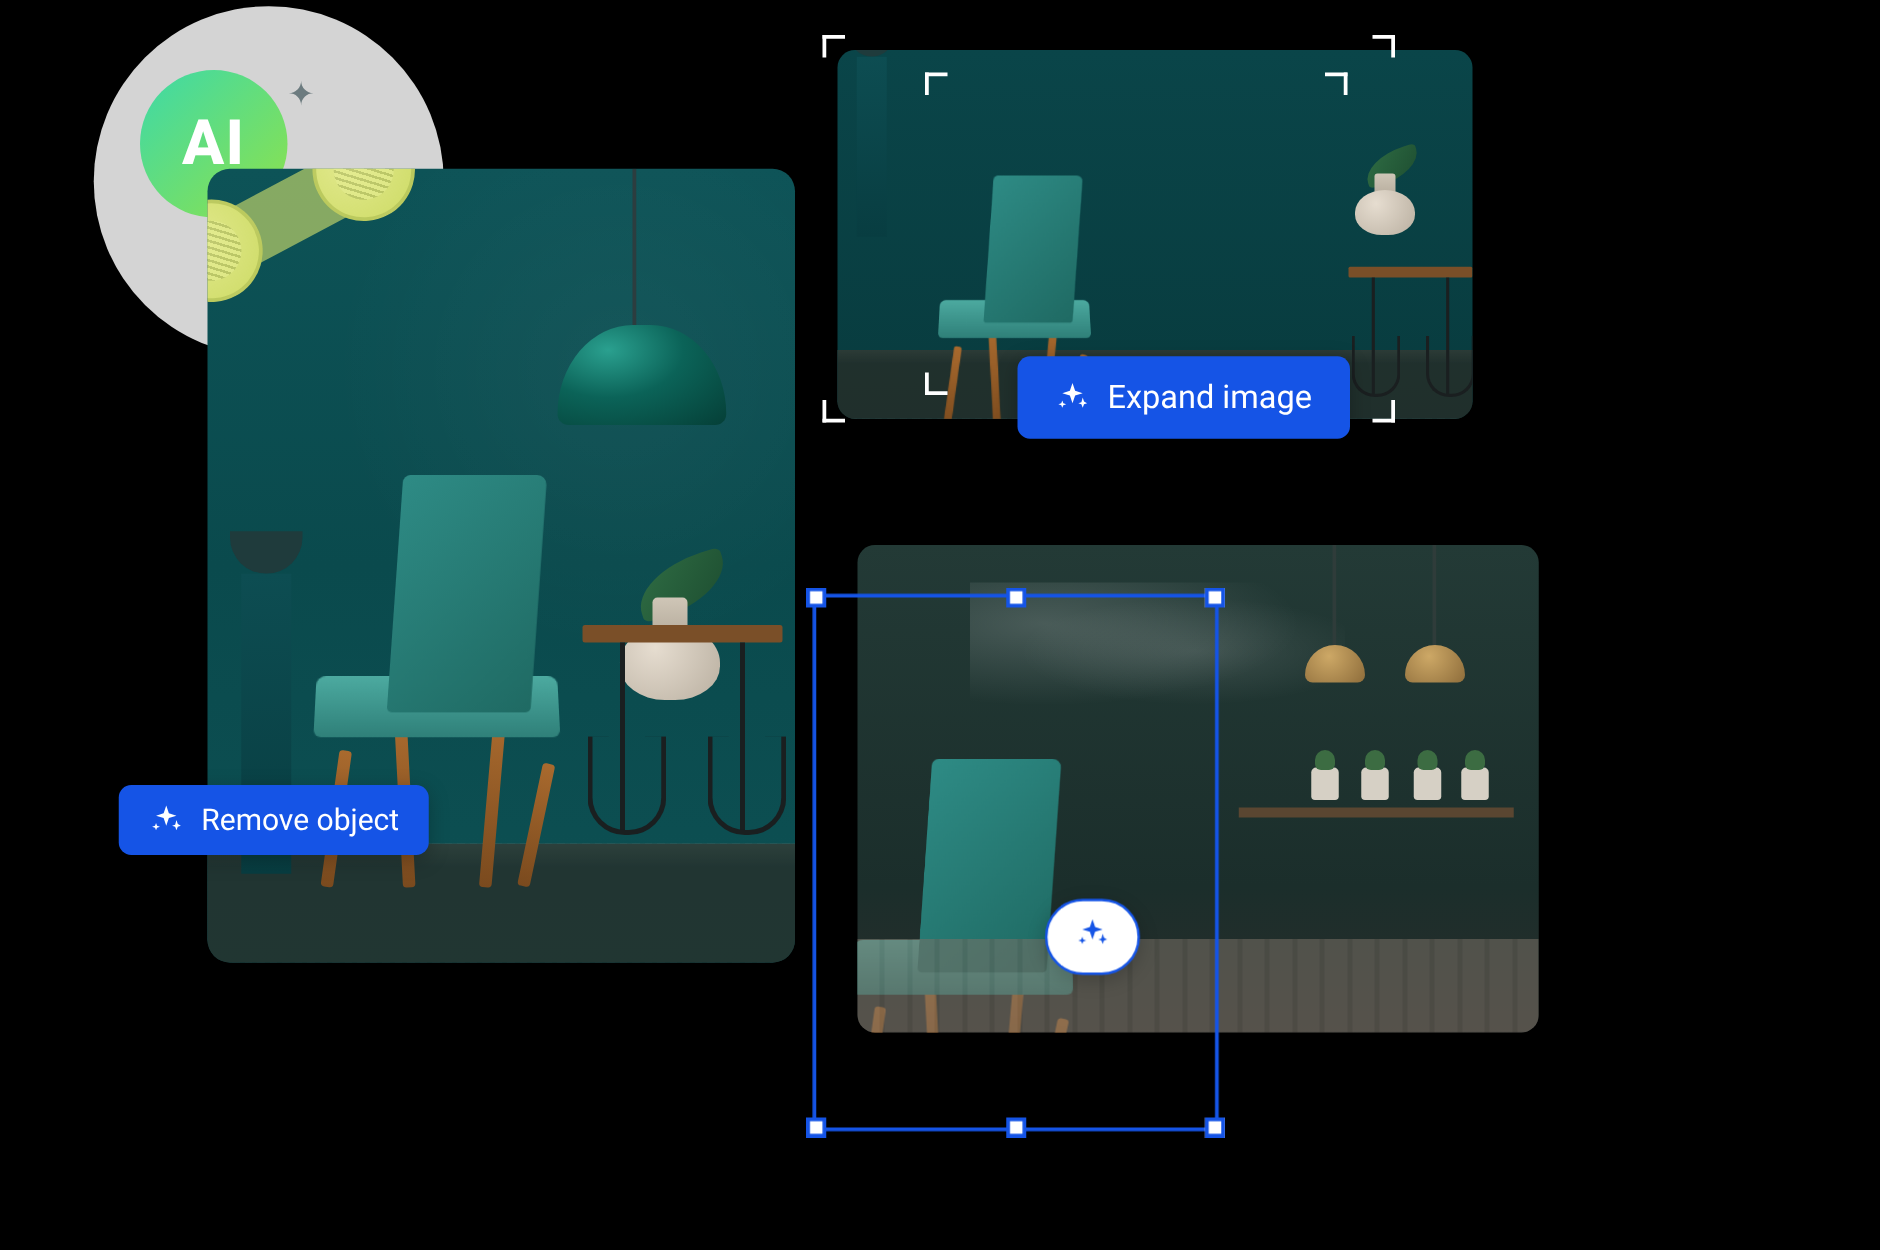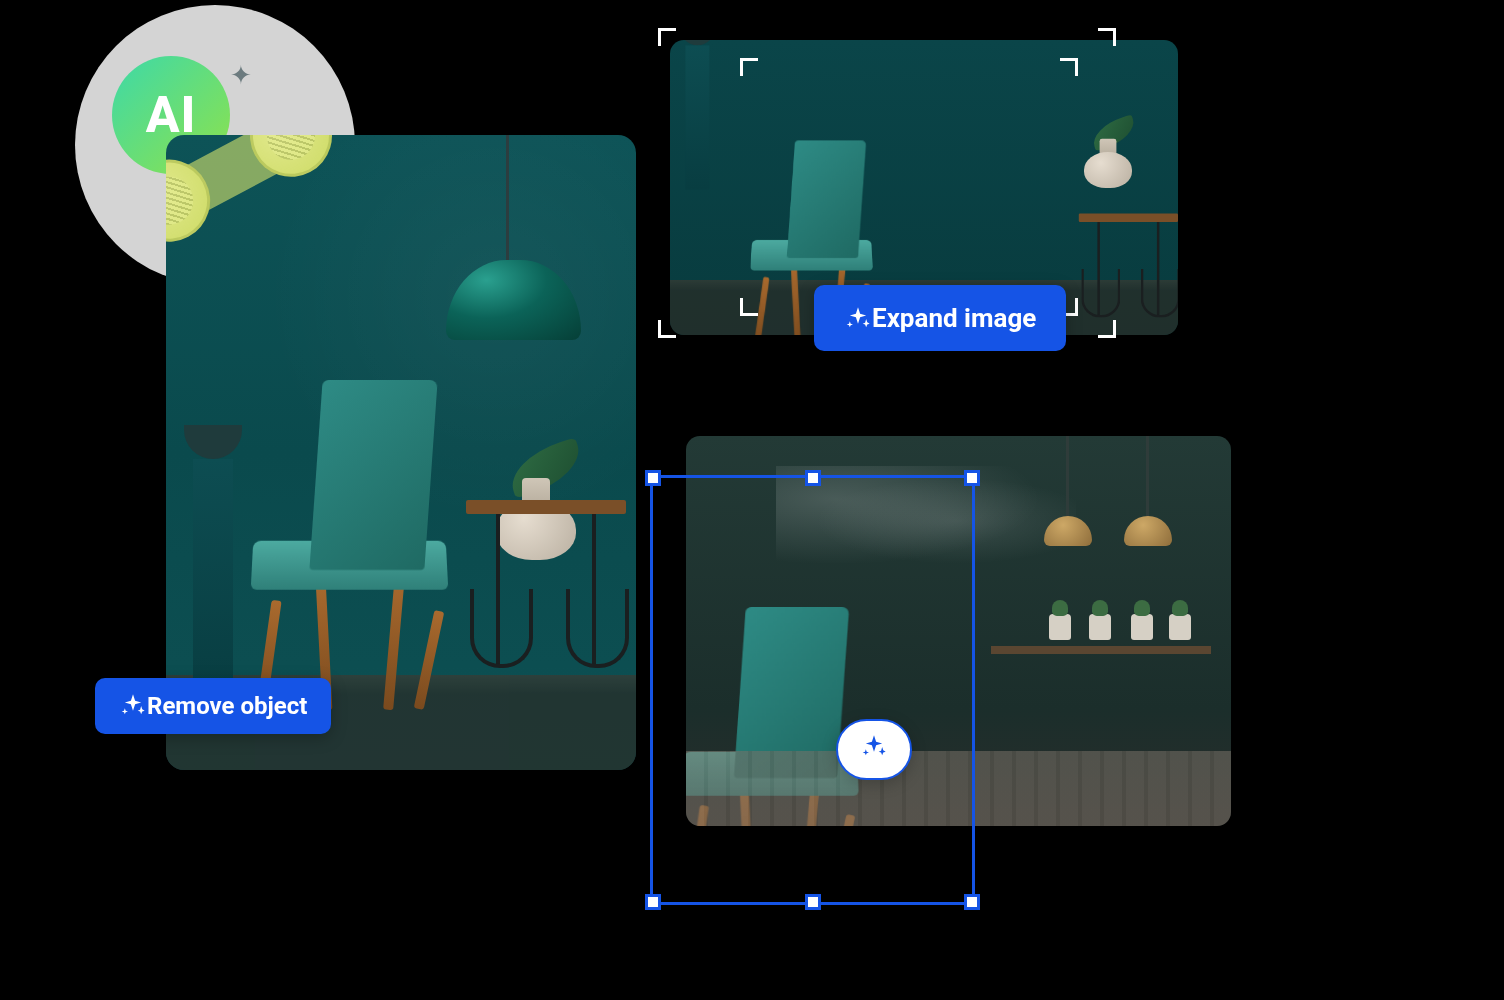--- a/index.html
+++ b/index.html
@@ -395,33 +395,34 @@
     .sel-handle.tr { right: -8px; top: -8px; }
     .sel-handle.bl { left: -8px; bottom: -8px; }
     .sel-handle.br { right: -8px; bottom: -8px; }
     .sel-handle.tm { left: 50%; top: -8px; margin-left: -8px; }
     .sel-handle.bm { left: 50%; bottom: -8px; margin-left: -8px; }
 
     
     .action-btn {
       position: absolute;
       display: inline-flex;
-      align-items: flex-end;
+      align-items: center;
+      gap: 14px;
       padding: 14px 24px;
       background: #1554e6;
       color: #fff;
       font-size: 24px;
-      font-weight: 700;
+      font-weight: 400;
       border-radius: 10px;
       box-shadow: 0 4px 16px rgba(0,0,0,0.25);
     }
     .action-btn .spark {
       display: inline-flex;
     }
-    .action-btn.remove { left: 95px; top: 678px; }
+    .action-btn.remove { left: 95px; top: 628px; }
     .action-btn.expand { left: 814px; top: 285px; padding: 18px 30px; font-size: 26px; }
 
     
     .prompt-pill {
       position: absolute;
       left: 836px;
       top: 719px;
       display: inline-flex;
       align-items: center;
       gap: 12px;

